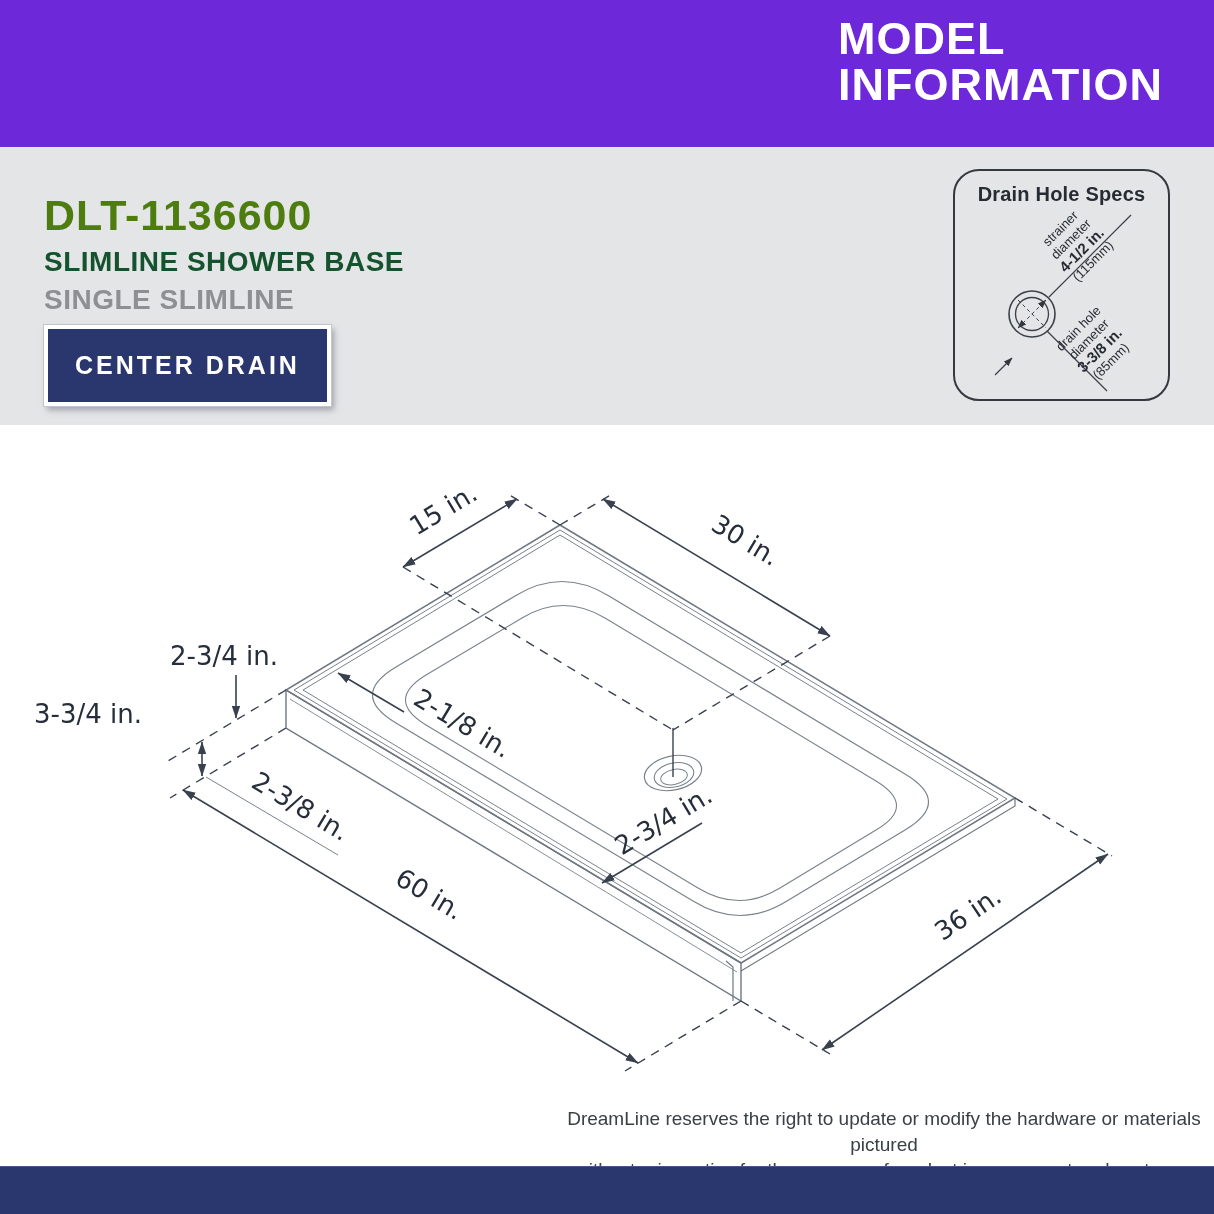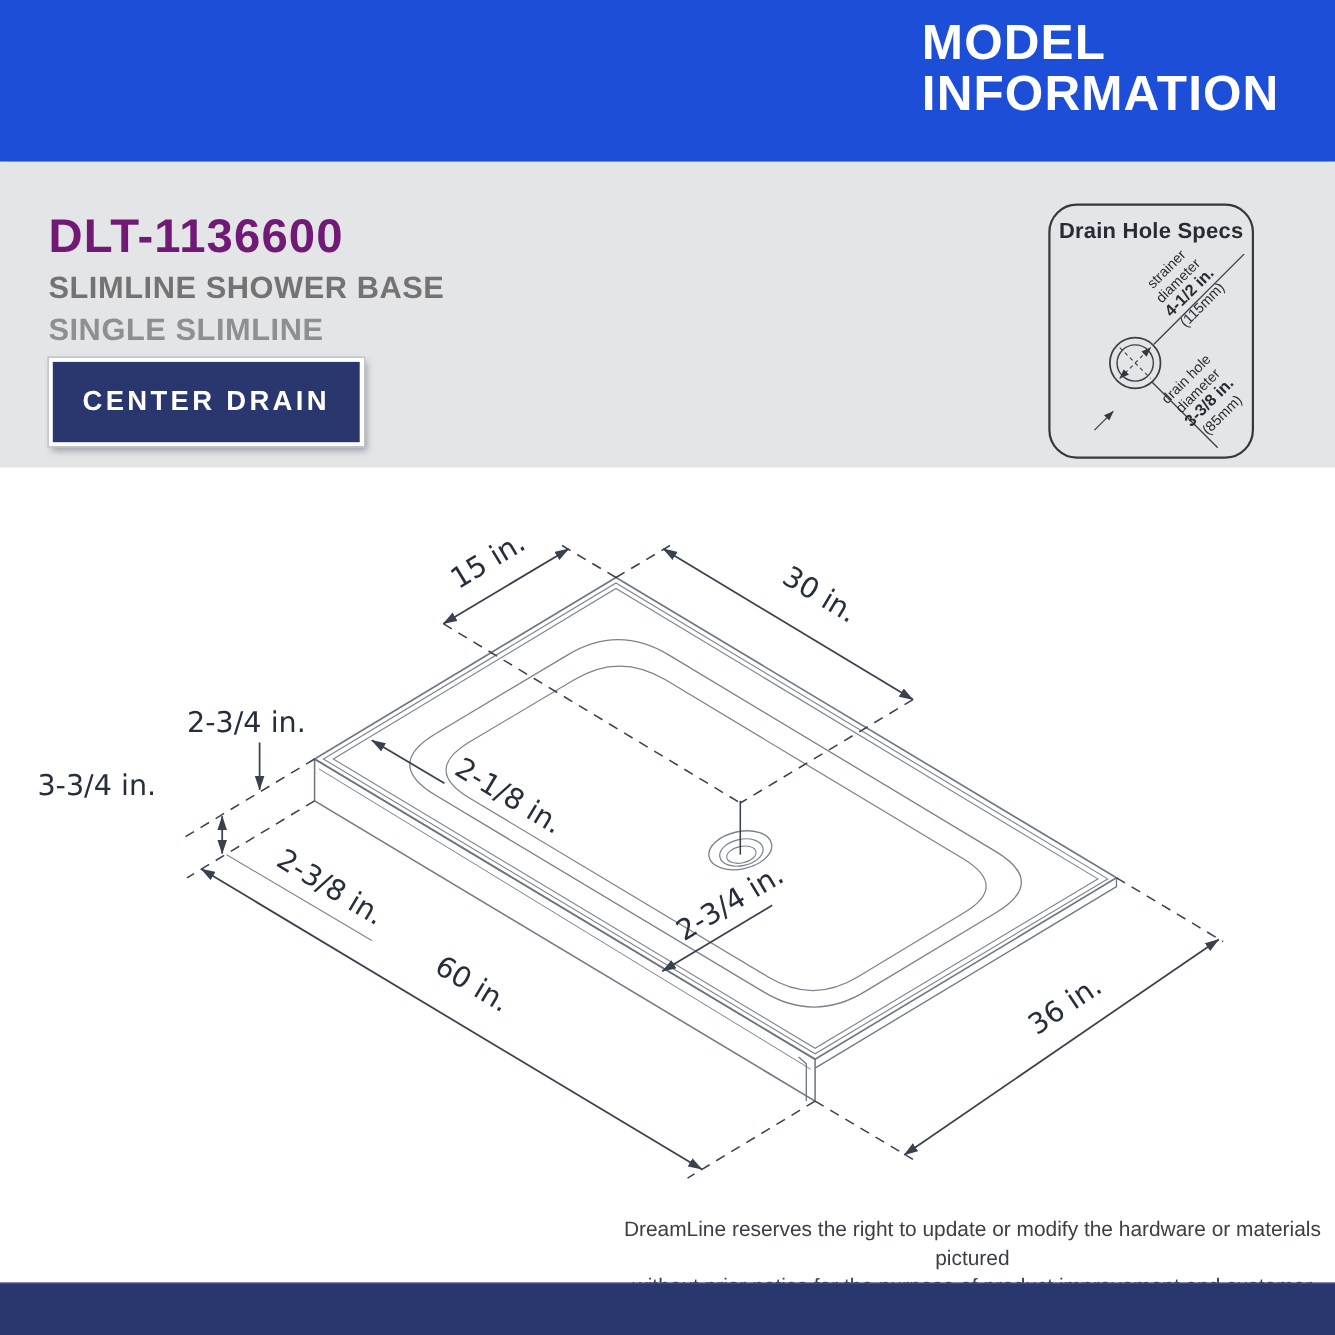--- a/index.html
+++ b/index.html
@@ -4,55 +4,55 @@
 <style>
   html,body{margin:0;padding:0;}
   body{
     width:1214px;height:1214px;position:relative;overflow:hidden;
     background:#ffffff;
     font-family:"Liberation Sans","DejaVu Sans",sans-serif;
   }
   
   .banner{
     position:absolute;left:0;top:0;width:1214px;height:147px;
-    background:#1d4ed8;box-shadow:0 4px 6px rgba(60,65,80,.45);
+    background:#6d28d9;box-shadow:0 4px 6px rgba(60,65,80,.45);
   }
   .banner-title{
     position:absolute;left:838px;top:16px;color:#ffffff;
     font-size:45px;font-weight:bold;line-height:1.02;letter-spacing:1px;
   }
   
   .header-gray{
     position:absolute;left:0;top:147px;width:1214px;height:278px;
     background:#e4e5e7;
   }
   .model-number{
     position:absolute;left:44px;top:44px;
-    font-size:43px;font-weight:bold;color:#701a75;letter-spacing:1px;
+    font-size:43px;font-weight:bold;color:#4d7c0f;letter-spacing:1px;
   }
   .product-line{
     position:absolute;left:44px;top:99px;
-    font-size:28px;font-weight:bold;color:#737373;letter-spacing:.5px;
+    font-size:28px;font-weight:bold;color:#14532d;letter-spacing:.5px;
   }
   .threshold-type{
     position:absolute;left:44px;top:137px;
     font-size:28px;font-weight:bold;color:#8d9093;letter-spacing:.5px;
   }
   .drain-badge{
     position:absolute;left:44px;top:178px;
     background:#2a366e;color:#ffffff;
     border:4px solid #ffffff;outline:1px solid #c3c5c9;
     box-shadow:3px 4px 6px rgba(90,95,110,.5);
     padding:22px 27px;
     font-size:25px;font-weight:bold;letter-spacing:3px;
   }
   
   .specs-box{
-    position:absolute;left:953px;top:22px;width:187px;height:232px;
-    border:2px solid #33393f;border-radius:26px;box-sizing:border-box;margin-top:16px;
+    position:absolute;left:953px;top:22px;width:217px;height:232px;
+    border:2px solid #33393f;border-radius:26px;box-sizing:border-box;
   }
   .specs-title{
     position:absolute;left:0;top:12px;width:100%;text-align:center;
     font-size:20px;font-weight:bold;color:#262c34;letter-spacing:.2px;
   }
   .specs-box svg{position:absolute;left:0;top:0;}
   .rot-block{
     position:absolute;width:120px;text-align:center;
     transform:rotate(-45deg);
     color:#262c34;font-size:13px;line-height:1.12;

